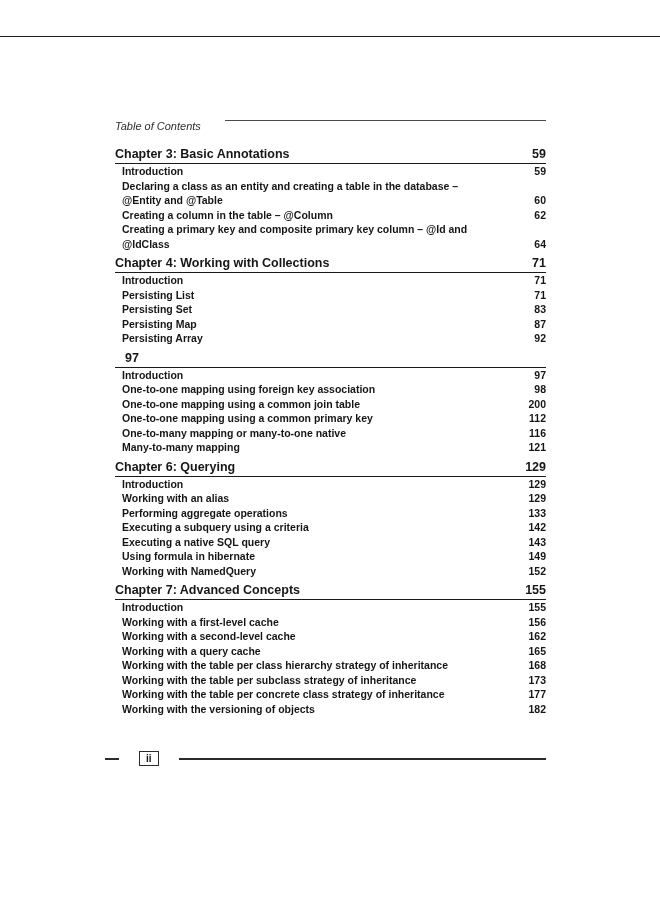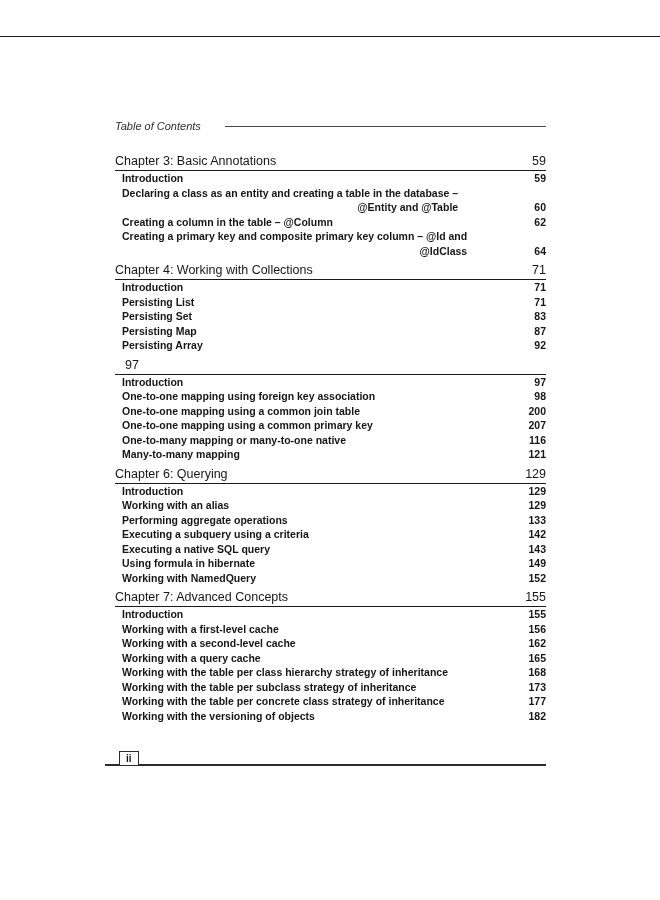--- a/index.html
+++ b/index.html
@@ -13,46 +13,46 @@
     overflow:hidden;
   }
   .top-rule {
     position:absolute; top:36px; left:0;
     width:660px; height:1px; background:#1c1c1c;
   }
   .content {
     position:absolute; left:115px; top:120px; width:431px;
   }
   .toc-header {
-    display:flex; align-items:center; gap:24px; margin-bottom:21px;
+    display:flex; gap:24px; margin-bottom:14px;
   }
   .toc-header-label {
     font-style:italic; font-size:11px; color:#2e2e2e; white-space:nowrap;
   }
   .toc-header-rule { flex:1; height:1px; background:#4a4a4a; }
 
   .toc-section { }
   .chapter-row {
     display:flex; justify-content:space-between; align-items:flex-end;
     border-bottom:1.5px solid #1a1a1a;
-    font-weight:normal; font-size:12.5px; line-height:16px;
+    font-weight:bold; font-size:12.5px; line-height:16px;
     margin-top:4px; padding-bottom:1px;
   }
   .chapter-title { white-space:nowrap; }
   .entry-row {
     display:flex; justify-content:space-between; align-items:flex-end;
     font-weight:bold; font-size:10.5px; line-height:14.5px;
     padding-left:7px;
   }
-  .entry-title { white-space:pre-line;text-align:right; }
+  .entry-title { white-space:pre-line; }
   .entry-page, .chapter-page { margin-left:10px; }
 
   .footer {
     position:absolute; left:105px; top:751px; width:441px;
-    display:flex; align-items:flex-end;
+    display:flex; align-items:center;gap:20px;
   }
   .footer-line-left { width:14px; height:2px; background:#2b2b2b; }
   .footer-box {
     border:1.5px solid #2b2b2b;
     font-weight:bold; font-size:10px; line-height:11px;
     padding:1px 6px; color:#161616; background:#fff;
   }
   .footer-line-right { flex:1; height:2px; background:#2b2b2b; }
 </style>
 </head>
@@ -128,21 +128,21 @@
           <div class="entry-row">
             <span class="entry-title">One-to-one mapping using foreign key association</span>
             <span class="entry-page">98</span>
           </div>
           <div class="entry-row">
             <span class="entry-title">One-to-one mapping using a common join table</span>
             <span class="entry-page">200</span>
           </div>
           <div class="entry-row">
             <span class="entry-title">One-to-one mapping using a common primary key</span>
-            <span class="entry-page">207</span>
+            <span class="entry-page">112</span>
           </div>
           <div class="entry-row">
             <span class="entry-title">One-to-many mapping or many-to-one native</span>
             <span class="entry-page">116</span>
           </div>
           <div class="entry-row">
             <span class="entry-title">Many-to-many mapping</span>
             <span class="entry-page">121</span>
           </div>
         </div>

